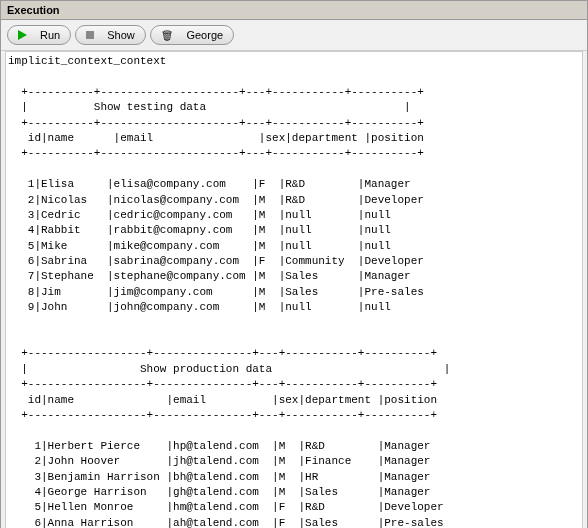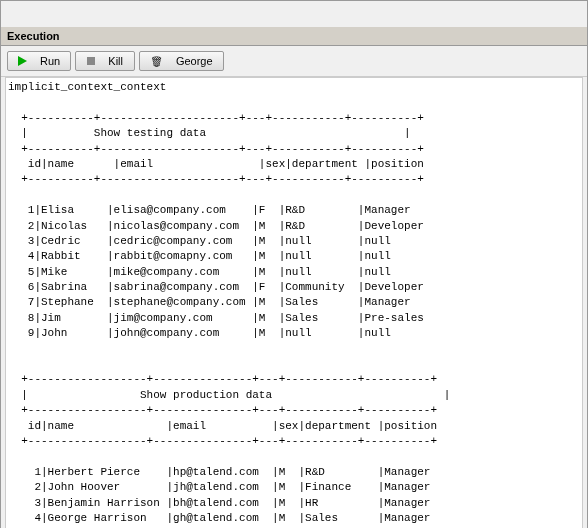--- a/index.html
+++ b/index.html
@@ -19,41 +19,40 @@
       flex-direction: column;
     }
     .section-header {
       background: #d4d0c8;
       border-bottom: 1px solid #999;
       padding: 3px 6px;
       font-family: Arial, sans-serif;
       font-size: 11px;
       font-weight: bold;
       color: #000;
-      margin-top: 26px;
     }
     .toolbar {
       display: flex;
       align-items: center;
       gap: 4px;
       padding: 5px 6px;
       background: #f0f0f0;
       border-bottom: 1px solid #ccc;
     }
     .btn {
       display: flex;
       align-items: center;
       gap: 13px;
       padding: 3px 10px;
       border: 1px solid #999;
       background: linear-gradient(to bottom, #f8f8f8, #ddd);
       font-family: Arial, sans-serif;
       font-size: 11px;
       cursor: pointer;
-      border-radius: 2px;
+      border-radius: 10px;
       min-width: 60px;
       justify-content: center;
     }
     .btn-run .play-icon {
       width: 0;
       height: 0;
       border-top: 5px solid transparent;
       border-bottom: 5px solid transparent;
       border-left: 9px solid #00aa00;
       display: inline-block;
@@ -90,21 +89,21 @@
 
 <div class="panel">
   <div class="section-header">Execution</div>
   <div class="toolbar">
     <button class="btn btn-run">
       <span class="play-icon"></span>
       <span>Run</span>
     </button>
     <button class="btn btn-kill">
       <span class="stop-icon"></span>
-      <span>Kill</span>
+      <span>Show</span>
     </button>
     <button class="btn btn-clear">
       <span class="clear-icon">🗑</span>
       <span>George</span>
     </button>
   </div>
   <div class="output-area">
     <div class="output-text" id="output-content">implicit_context_context
 
   +----------+---------------------+---+-----------+----------+

